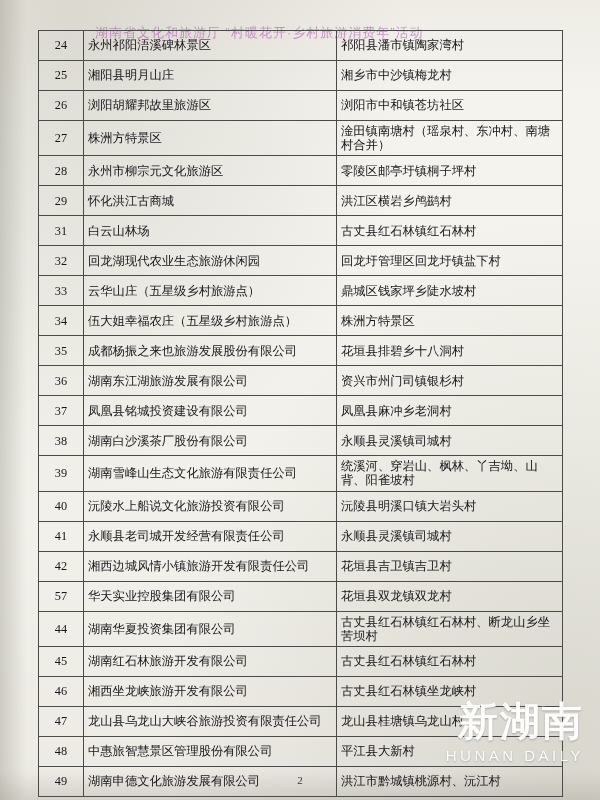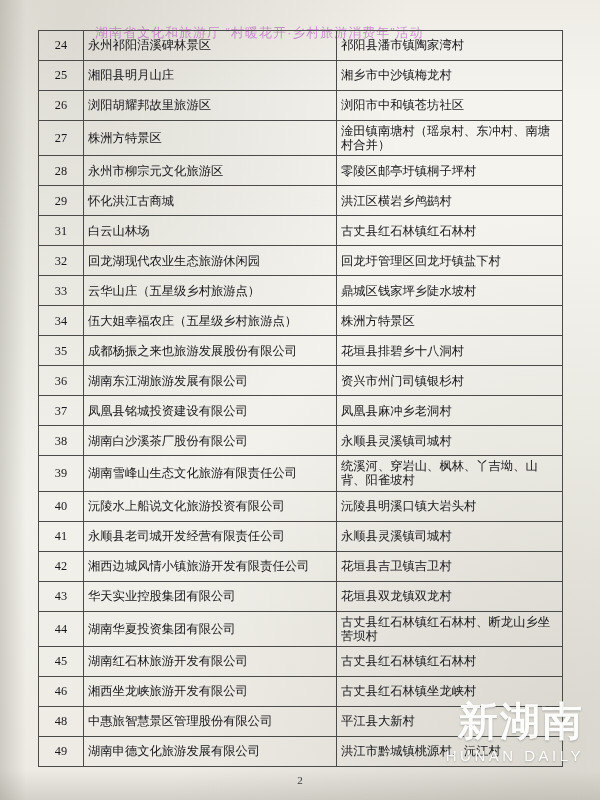--- a/index.html
+++ b/index.html
@@ -229,38 +229,43 @@
           <td class="num">41</td>
           <td class="name">永顺县老司城开发经营有限责任公司</td>
           <td class="place">永顺县灵溪镇司城村</td>
         </tr>
         <tr>
           <td class="num">42</td>
           <td class="name">湘西边城风情小镇旅游开发有限责任公司</td>
           <td class="place">花垣县吉卫镇吉卫村</td>
         </tr>
         <tr>
-          <td class="num">43</td>
+          <td class="num">57</td>
           <td class="name">华天实业控股集团有限公司</td>
           <td class="place">花垣县双龙镇双龙村</td>
         </tr>
         <tr>
           <td class="num">44</td>
           <td class="name">湖南华夏投资集团有限公司</td>
           <td class="place">古丈县红石林镇红石林村、断龙山乡坐苦坝村</td>
         </tr>
         <tr>
           <td class="num">45</td>
           <td class="name">湖南红石林旅游开发有限公司</td>
           <td class="place">古丈县红石林镇红石林村</td>
         </tr>
         <tr>
           <td class="num">46</td>
           <td class="name">湘西坐龙峡旅游开发有限公司</td>
           <td class="place">古丈县红石林镇坐龙峡村</td>
+        </tr>
+        <tr>
+          <td class="num">47</td>
+          <td class="name">龙山县乌龙山大峡谷旅游投资有限责任公司</td>
+          <td class="place">龙山县桂塘镇乌龙山村</td>
         </tr>
         <tr>
           <td class="num">48</td>
           <td class="name">中惠旅智慧景区管理股份有限公司</td>
           <td class="place">平江县大新村</td>
         </tr>
         <tr>
           <td class="num">49</td>
           <td class="name">湖南申德文化旅游发展有限公司</td>
           <td class="place">洪江市黔城镇桃源村、沅江村</td>

